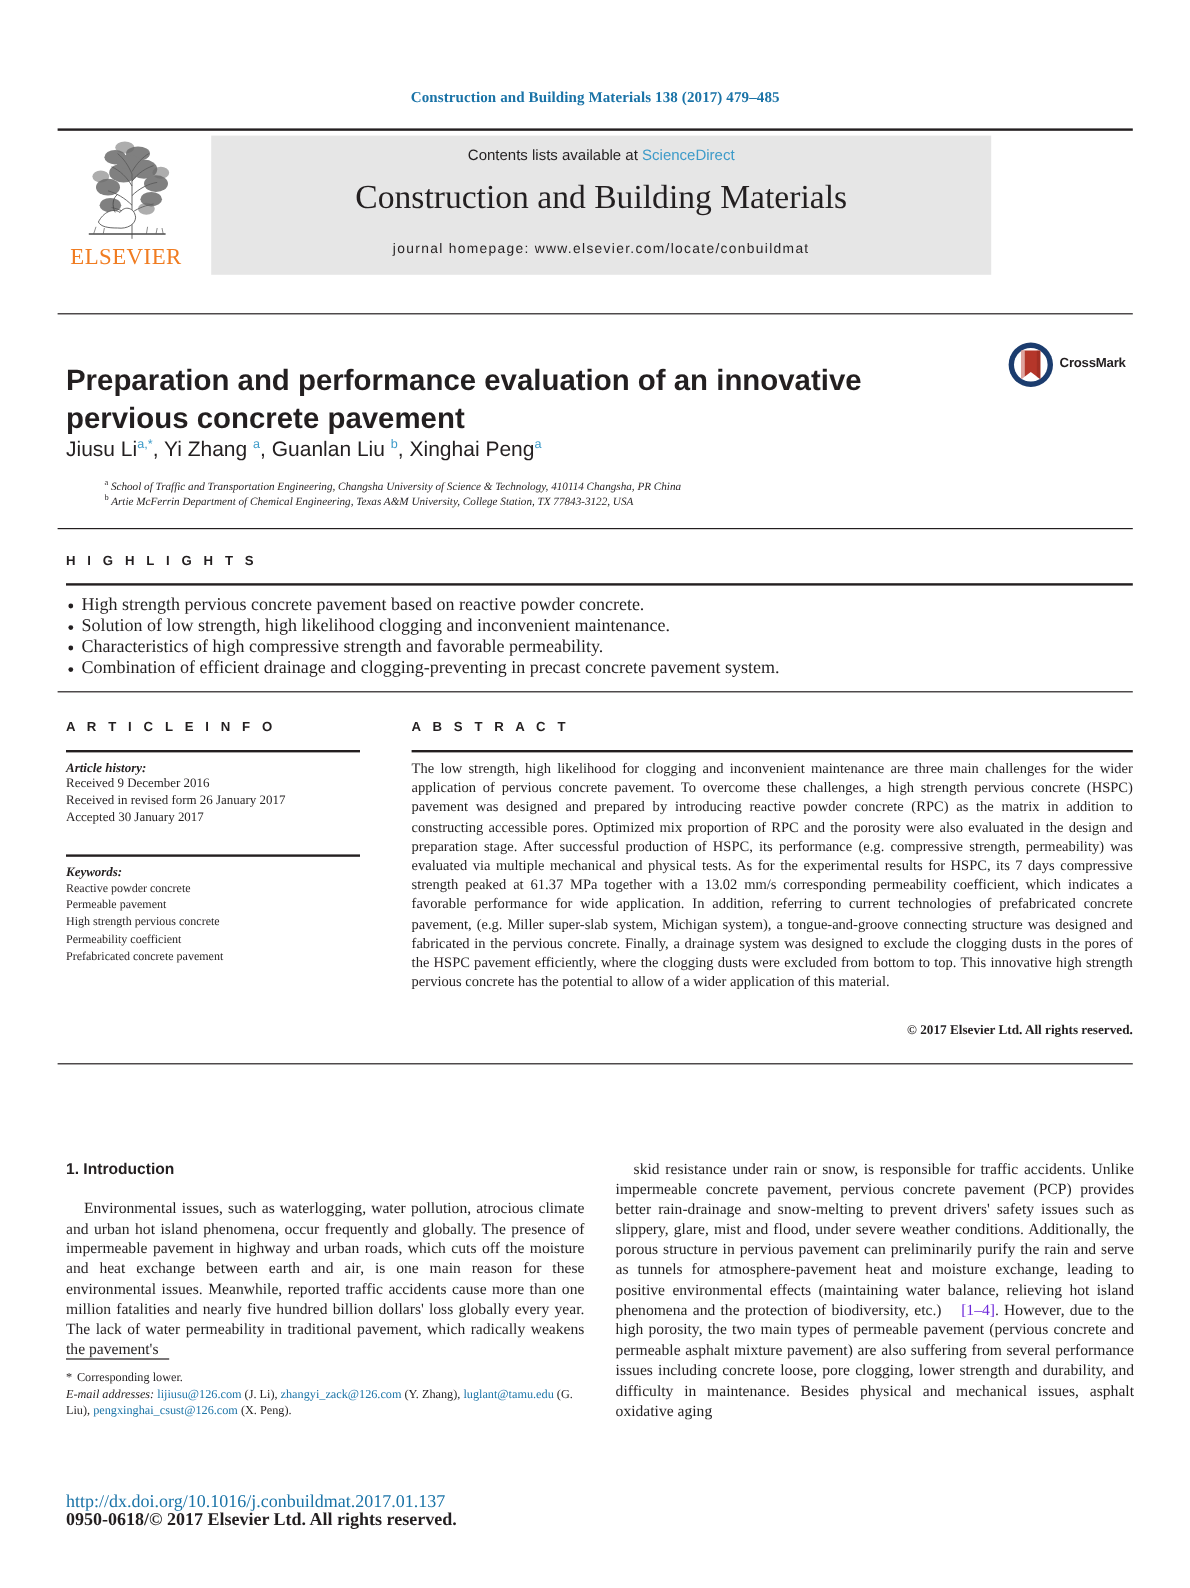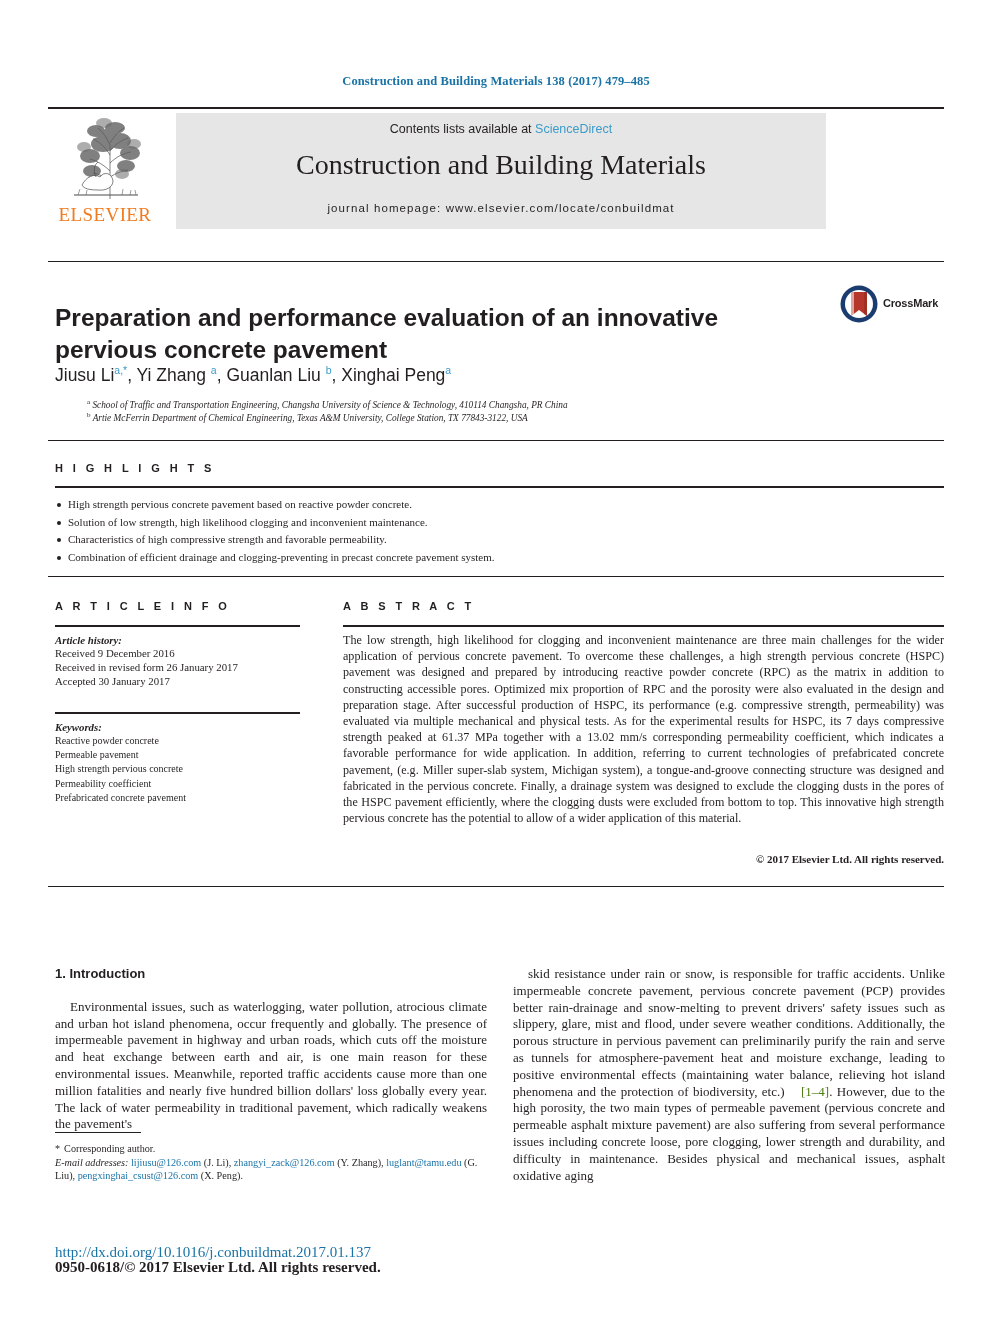--- a/index.html
+++ b/index.html
@@ -285,21 +285,21 @@
     background: #231f20;
   }
   .hl-list {
     position: absolute;
     left: 55px; top: 496px;
     width: 870px;
     margin: 0;
     padding: 0;
     list-style: none;
     font-family: "Liberation Serif", serif;
-    font-size: 11px;
+    font-size: 15px;
     line-height: 17.5px;
     color: #231f20;
   }
   .hl-list li {
     position: relative;
     padding-left: 13px;
   }
   .hl-list li:before {
     content: "";
     position: absolute;
@@ -428,21 +428,21 @@
     font-family: "Liberation Sans", sans-serif;
     font-weight: bold;
     font-size: 13px;
     margin: 0 0 16px 0;
     text-align: left;
   }
   .body-para {
     margin: 0;
     text-indent: 15px;
   }
-  .cite { color: #4d7c0f; padding-left: 12px; }
+  .cite { color: #6d28d9; padding-left: 12px; }
 
   
   .foot-rule {
     position: absolute;
     left: 55px; top: 1132px;
     width: 86px;
     height: 1px;
     background: #231f20;
   }
   .footnote {
@@ -597,21 +597,21 @@
     <p class="body-para">Environmental issues, such as waterlogging, water pollution, atrocious climate and urban hot island phenomena, occur frequently and globally. The presence of impermeable pavement in highway and urban roads, which cuts off the moisture and heat exchange between earth and air, is one main reason for these environmental issues. Meanwhile, reported traffic accidents cause more than one million fatalities and nearly five hundred billion dollars' loss globally every year. The lack of water permeability in traditional pavement, which radically weakens the pavement's</p>
   </div>
 
   <div class="col col-right">
     <p class="body-para"><span>skid resistance under rain or snow, is responsible for traffic accidents. Unlike impermeable concrete pavement, pervious concrete pavement (PCP) provides better rain-drainage and snow-melting to prevent drivers' safety issues such as slippery, glare, mist and flood, under severe weather conditions. Additionally, the porous structure in pervious pavement can preliminarily purify the rain and serve as tunnels for atmosphere-pavement heat and moisture exchange, leading to positive environmental effects (maintaining water balance, relieving hot island phenomena and the protection of biodiversity, etc.) </span><span class="cite">[1–4]</span><span>. However, due to the high porosity, the two main types of permeable pavement (pervious concrete and permeable asphalt mixture pavement) are also suffering from several performance issues including concrete loose, pore clogging, lower strength and durability, and difficulty in maintenance. Besides physical and mechanical issues, asphalt oxidative aging</span></p>
   </div>
 
   <div class="foot-rule"></div>
   <div class="footnote">
     <div>
-      <span class="star">*</span><span>Corresponding author.</span>
+      <span class="star">*</span><span>Corresponding lower.</span>
     </div>
     <div>
       <span class="emlabel">E-mail addresses:</span>
       <span class="link">lijiusu@126.com</span>
       <span>(J. Li),</span>
       <span class="link">zhangyi_zack@126.com</span>
       <span>(Y. Zhang),</span>
       <span class="link">luglant@tamu.edu</span>
       <span>(G. Liu),</span>
       <span class="link">pengxinghai_csust@126.com</span>

